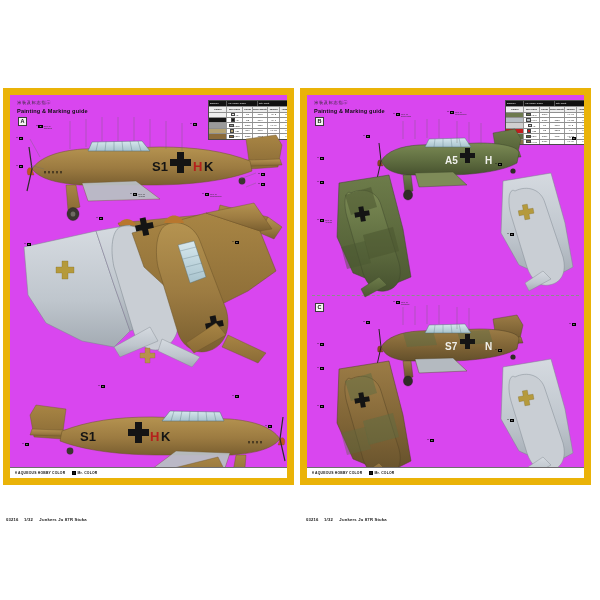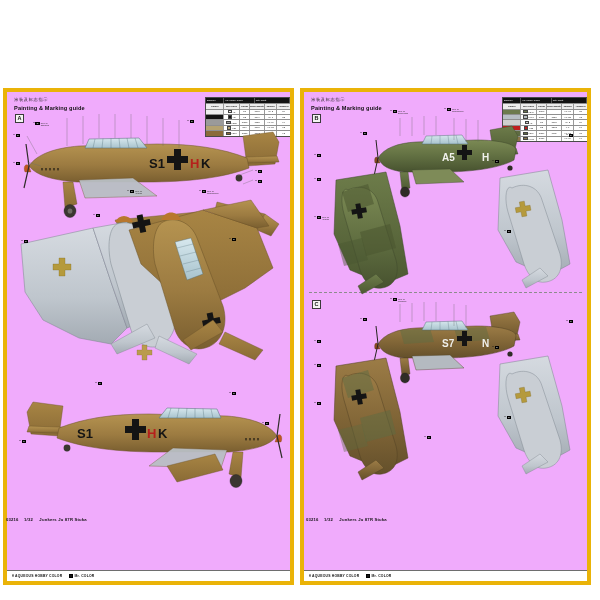--- a/index.html
+++ b/index.html
@@ -11,22 +11,22 @@
   }
   .sheet{
     position:absolute;top:0;left:0;width:600px;height:600px;
     background:#ffffff;
   }
   .pages{
     position:absolute;left:0;top:88px;width:600px;height:425px;
     display:flex;gap:6px;padding:0 3px;box-sizing:border-box;
   }
   .page{
-    position:relative;width:291px;height:497px;
-    background:#f0abfc;border:4px solid #eab308;box-sizing:border-box;
+    position:relative;width:291px;height:397px;
+    background:#d946ef;border:7px solid #eab308;box-sizing:border-box;
     overflow:hidden;
   }
   .page-inner{position:absolute;inset:0;overflow:hidden;}
 
   
   .hdr{position:absolute;left:7px;top:5px;}
   .hdr .cn{
     font-size:4.2px;letter-spacing:.7px;color:#2a2a2a;
     line-height:6px;white-space:nowrap;font-family:"DejaVu Sans",sans-serif;
   }

